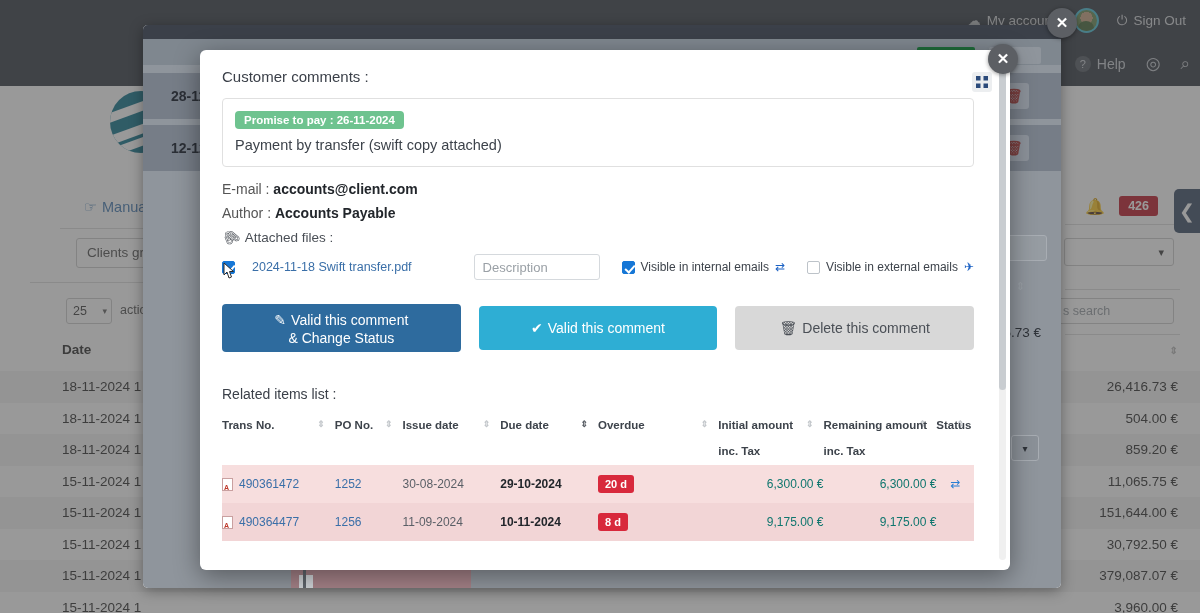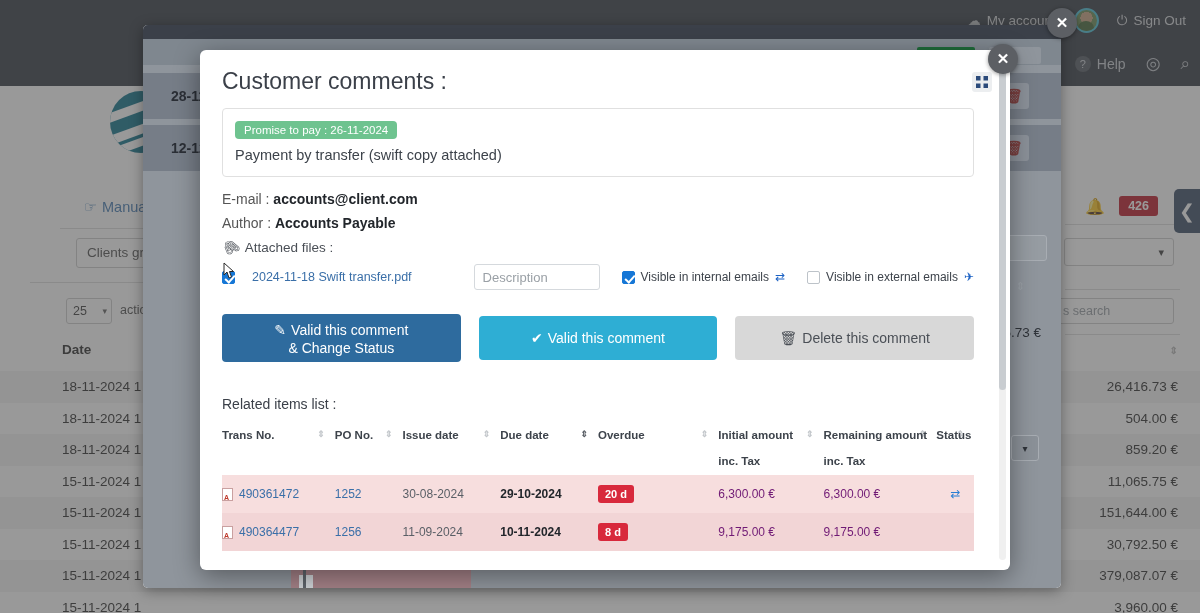--- a/index.html
+++ b/index.html
@@ -231,29 +231,29 @@
   .modal {
     position:absolute; left:200px; top:50px; width:810px; height:520px;
     background:#ffffff; border-radius:6px;
     box-shadow: 0 6px 26px rgba(0,0,0,0.4);
     overflow:hidden;
   }
   .modal-scroll {
     position:absolute; inset:0 14px 0 0; overflow:hidden; padding: 18px 0 0 0;
   }
   .m-pad { padding: 0 22px; }
-  .m-title { font-size:23px; color:#3b4049; margin-bottom:13px; }
+  .m-title { font-size:15px; color:#3b4049; margin-bottom:13px; }
 
   .comment-box {
     border:1px solid #e0e0e0; border-radius:4px;
     padding:11px 12px 13px 12px; margin-bottom:14px; background:#fff;
   }
   .pill-promise {
     display:inline-block; background:#6ec38f; color:#ffffff;
-    font-size:11.5px; font-weight:normal; padding:3px 9px; border-radius:4px;
+    font-size:11.5px; font-weight:bold; padding:3px 9px; border-radius:4px;
     margin-bottom:8px;
   }
   .comment-text { font-size:14.5px; color:#3d434b; }
 
   .meta-line { font-size:14px; color:#555; margin-bottom:8px; }
   .meta-line b { color:#22262b; }
 
   .attached-head {
     font-size:13.5px; color:#4a4f56; margin-bottom:9px;
     display:flex; align-items:center; gap:5px;
@@ -314,21 +314,21 @@
   }
   .rel-table tbody tr { background:#f7dede; }
   .rel-table tbody tr.alt { background:#f2d5d6; }
   .lnk { color:#3a6fa8; }
   .bold-dd { font-weight:bold; color:#22262b; }
   .gray-dd { color:#5a5f66; }
   .pill-days {
     display:inline-block; background:#d8293c; color:#fff;
     font-size:11px; font-weight:bold; padding:3px 7px; border-radius:3px;
   }
-  .amt { color:#701a75; text-align:left; }
+  .amt { color:#0f766e; text-align:right; }
   .pdf-mini {
     display:inline-block; width:11px; height:13px; background:#fff;
     border:1px solid #c9a0a0; position:relative; vertical-align:middle;
     margin-right:6px;
   }
   .pdf-mini::after {
     content:"A"; position:absolute; left:1px; bottom:-1px; font-size:7px;
     color:#c0392b; font-weight:bold;
   }
   .tr-swap { color:#2a7fd4; font-size:12px; }

